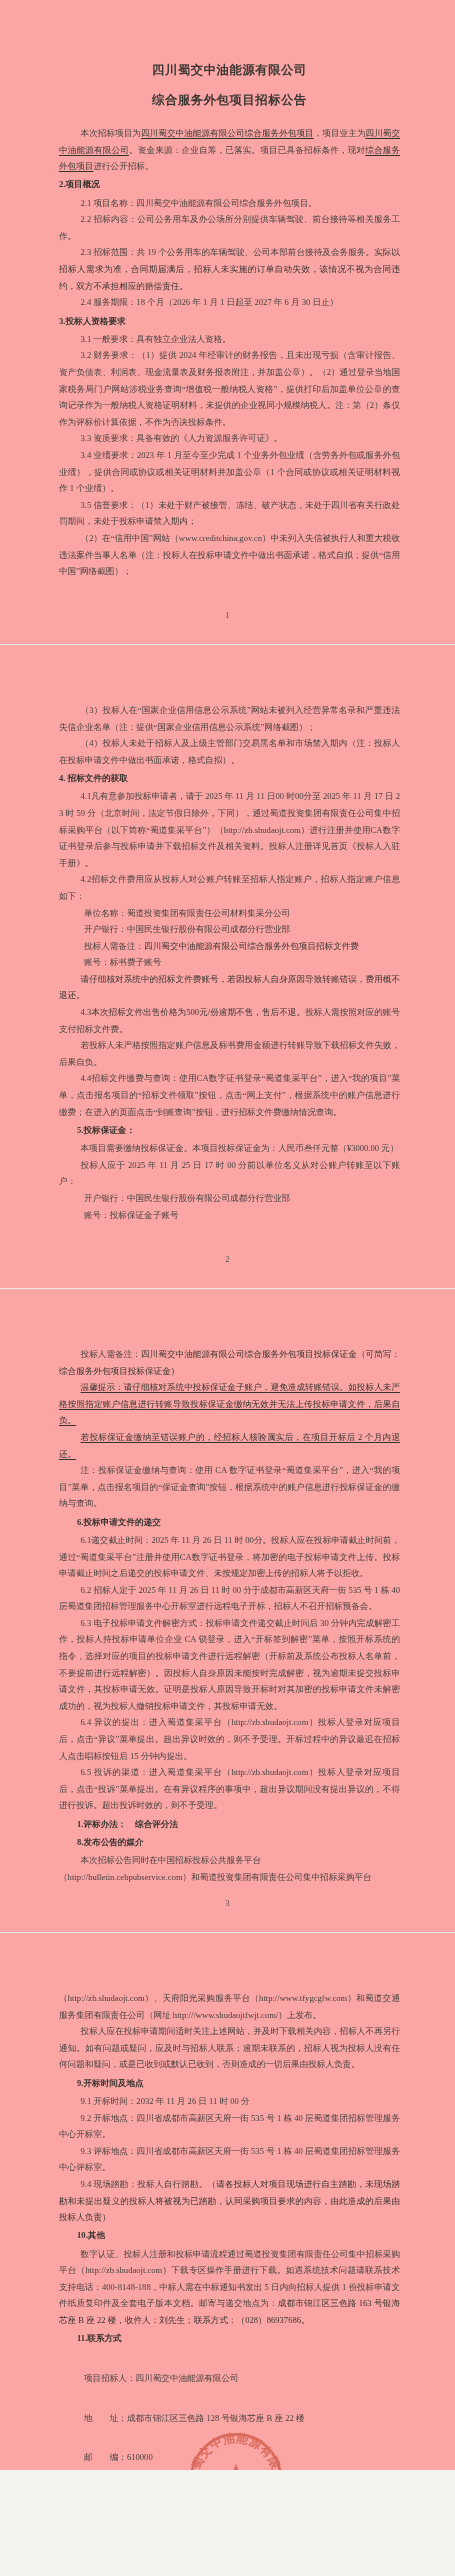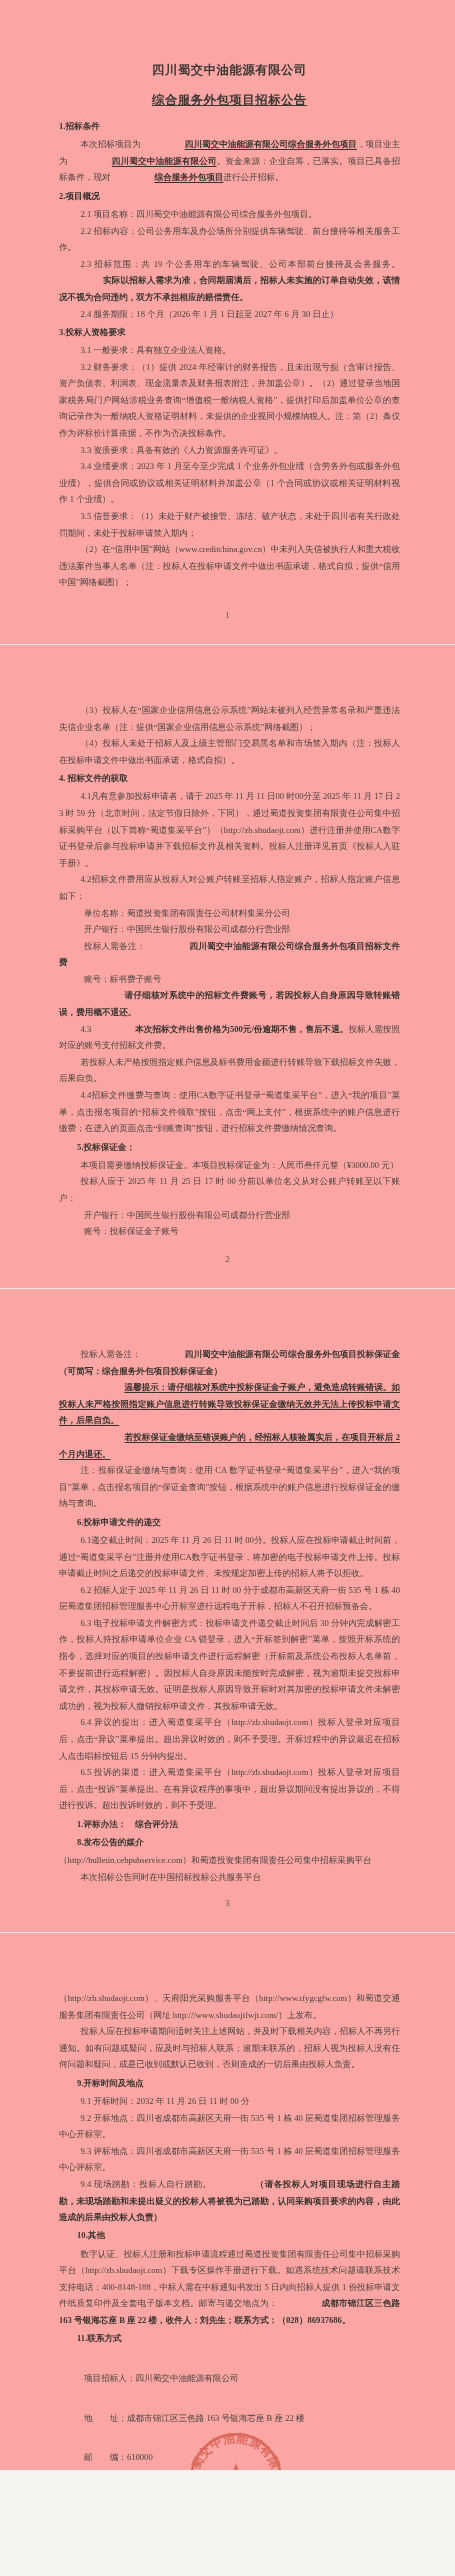--- a/index.html
+++ b/index.html
@@ -4,47 +4,46 @@
 <style>
   html,body{margin:0;padding:0;background:#f4f3f0;}
   .doc{width:455px;height:2470px;position:relative;background:#fca5a5;
        font-family:"Liberation Serif","DejaVu Serif",serif;color:#45423e;overflow:hidden;}
   .page{position:relative;height:644px;box-sizing:border-box;
         padding:57px 55px 0 59px;overflow:hidden;}
   .page + .page{border-top:0.6px solid #eceae6;}
   .title{text-align:center;font-weight:bold;font-size:12.3px;color:#3a3733;
          margin:0;line-height:1.1;letter-spacing:0.6px;}
   #title-line-1{margin-top:6.9px;}
-  #title-line-2{margin-top:17px;margin-bottom:10px;text-decoration:underline;}
+  #title-line-2{margin-top:17px;margin-bottom:17px;}
   .content p{margin:0;font-size:8.6px;line-height:16.6px;text-align:justify;
              text-indent:2.5em;word-break:break-all;}
   .content p.h,.content p.h2{font-weight:bold;color:#38352f;text-indent:0;margin:1.7px 0;}
   .content p.h2{text-indent:2.1em;}
   .content p.ni{text-indent:0;}
   .content p.kv{text-indent:2.9em;}
   .content p.kv-wide{text-indent:2.9em;margin-top:23px;}
   .content p.sign{text-indent:0;margin-left:115px;margin-top:2px;position:relative;z-index:2;}
   .content p.date{text-indent:0;margin-left:130px;margin-top:4.6px;position:relative;z-index:2;}
-  .bold{font-weight:bold;color:#38352f;padding-left:44px;}
+  .bold{font-weight:normal;color:#38352f;}
   .underline{text-decoration:underline;text-underline-offset:2.3px;text-decoration-thickness:0.6px;}
   .page-number{position:absolute;bottom:24px;left:0;right:0;text-align:center;
                font-size:8.6px;color:#56534e;}
   .seal{position:absolute;left:188px;top:498px;width:96px;height:96px;
         opacity:0.83;z-index:1;pointer-events:none;}
 </style>
 </head>
 <body>
 
 <div class="doc">
 
   <section class="page">
     <h1 class="title" id="title-line-1">四川蜀交中油能源有限公司</h1>
     <h1 class="title" id="title-line-2">综合服务外包项目招标公告</h1>
     <div class="content">
-        <p class="h"><span>1.招标条件</span></p>
         <p class="body"><span>本次招标项目为</span><span class="bold underline">四川蜀交中油能源有限公司综合服务外包项目</span><span>，项目业主为</span><span class="bold underline">四川蜀交中油能源有限公司</span><span>。资金来源：企业自筹，已落实。项目已具备招标条件，现对</span><span class="bold underline">综合服务外包项目</span><span>进行公开招标。</span></p>
         <p class="h"><span>2.项目概况</span></p>
         <p class="body"><span>2.1 项目名称：四川蜀交中油能源有限公司综合服务外包项目。</span></p>
         <p class="body"><span>2.2 招标内容：公司公务用车及办公场所分别提供车辆驾驶、前台接待等相关服务工作。</span></p>
         <p class="body"><span>2.3 招标范围：共 19 个公务用车的车辆驾驶、公司本部前台接待及会务服务。</span><span class="bold">实际以招标人需求为准，合同期届满后，招标人未实施的订单自动失效，该情况不视为合同违约，双方不承担相应的赔偿责任。</span></p>
         <p class="body"><span>2.4 服务期限：18 个月（2026 年 1 月 1 日起至 2027 年 6 月 30 日止）</span></p>
         <p class="h"><span>3.投标人资格要求</span></p>
         <p class="body"><span>3.1 一般要求：具有独立企业法人资格。</span></p>
         <p class="body"><span>3.2 财务要求：（1）提供 2024 年经审计的财务报告，且未出现亏损（含审计报告、资产负债表、利润表、现金流量表及财务报表附注，并加盖公章）。（2）通过登录当地国家税务局门户网站涉税业务查询“增值税一般纳税人资格”，提供打印后加盖单位公章的查询记录作为一般纳税人资格证明材料，未提供的企业视同小规模纳税人。注：第（2）条仅作为评标价计算依据，不作为否决投标条件。</span></p>
         <p class="body"><span>3.3 资质要求：具备有效的《人力资源服务许可证》。</span></p>
@@ -86,40 +85,40 @@
         <p class="body"><span class="bold underline">若投标保证金缴纳至错误账户的，经招标人核验属实后，在项目开标后 2 个月内退还。</span></p>
         <p class="body"><span>注：投标保证金缴纳与查询：使用 CA 数字证书登录“蜀道集采平台”，进入“我的项目”菜单，点击报名项目的“保证金查询”按钮，根据系统中的账户信息进行投标保证金的缴纳与查询。</span></p>
         <p class="h2"><span>6.投标申请文件的递交</span></p>
         <p class="body"><span>6.1递交截止时间：2025 年 11 月 26 日 11 时 00分。投标人应在投标申请截止时间前，通过“蜀道集采平台”注册并使用CA数字证书登录，将加密的电子投标申请文件上传。投标申请截止时间之后递交的投标申请文件、未按规定加密上传的招标人将予以拒收。</span></p>
         <p class="body"><span>6.2 招标人定于 2025 年 11 月 26 日 11 时 00 分于成都市高新区天府一街 535 号 1 栋 40 层蜀道集团招标管理服务中心开标室进行远程电子开标，招标人不召开招标预备会。</span></p>
         <p class="body"><span>6.3 电子投标申请文件解密方式：投标申请文件递交截止时间后 30 分钟内完成解密工作，投标人持投标申请单位企业 CA 锁登录，进入“开标签到解密”菜单，按照开标系统的指令，选择对应的项目的投标申请文件进行远程解密（开标前及系统公布投标人名单前，不要提前进行远程解密）。因投标人自身原因未能按时完成解密，视为逾期未提交投标申请文件，其投标申请无效。证明是投标人原因导致开标时对其加密的投标申请文件未解密成功的，视为投标人撤销投标申请文件，其投标申请无效。</span></p>
         <p class="body"><span>6.4 异议的提出：进入蜀道集采平台（http://zb.shudaojt.com）投标人登录对应项目后，点击“异议”菜单提出。超出异议时效的，则不予受理。开标过程中的异议最迟在招标人点击唱标按钮后 15 分钟内提出。</span></p>
         <p class="body"><span>6.5 投诉的渠道：进入蜀道集采平台（http://zb.shudaojt.com）投标人登录对应项目后，点击“投诉”菜单提出。在有异议程序的事项中，超出异议期间没有提出异议的，不得进行投诉。超出投诉时效的，则不予受理。</span></p>
         <p class="h2"><span>1.评标办法：　综合评分法</span></p>
         <p class="h2"><span>8.发布公告的媒介</span></p>
+        <p class="body"><span>本次招标公告同时在中国招标投标公共服务平台</span></p>
         <p class="body ni"><span>（http://bulletin.cebpubservice.com）和蜀道投资集团有限责任公司集中招标采购平台</span></p>
-        <p class="body"><span>本次招标公告同时在中国招标投标公共服务平台</span></p>
       </div>
     <div class="page-number">3</div>
   </section>
 
   <section class="page">
     <div class="content">
         <p class="body ni"><span>（http://zb.shudaojt.com）、天府阳光采购服务平台（http://www.tfygcgfw.com）和蜀道交通服务集团有限责任公司（网址 http:///www.shudaojtfwjt.com/）上发布。</span></p>
         <p class="body"><span>投标人应在投标申请期间适时关注上述网站，并及时下载相关内容，招标人不再另行通知。如有问题或疑问，应及时与招标人联系；逾期未联系的，招标人视为投标人没有任何问题和疑问，或是已收到或默认已收到，否则造成的一切后果由投标人负责。</span></p>
         <p class="h2"><span>9.开标时间及地点</span></p>
         <p class="body"><span>9.1 开标时间：2032 年 11 月 26 日 11 时 00 分</span></p>
         <p class="body"><span>9.2 开标地点：四川省成都市高新区天府一街 535 号 1 栋 40 层蜀道集团招标管理服务中心开标室。</span></p>
         <p class="body"><span>9.3 评标地点：四川省成都市高新区天府一街 535 号 1 栋 40 层蜀道集团招标管理服务中心评标室。</span></p>
         <p class="body"><span>9.4 现场踏勘：投标人自行踏勘。</span><span class="bold">（请各投标人对项目现场进行自主踏勘，未现场踏勘和未提出疑义的投标人将被视为已踏勘，认同采购项目要求的内容，由此造成的后果由投标人负责）</span></p>
         <p class="h2"><span>10.其他</span></p>
         <p class="body"><span>数字认证、投标人注册和投标申请流程通过蜀道投资集团有限责任公司集中招标采购平台（http://zb.shudaojt.com）下载专区操作手册进行下载。如遇系统技术问题请联系技术支持电话：400-8148-188，中标人需在中标通知书发出 5 日内向招标人提供 1 份投标申请文件纸质复印件及全套电子版本文档。邮寄与递交地点为：</span><span class="bold">成都市锦江区三色路 163 号银海芯座 B 座 22 楼，收件人：刘先生；联系方式：（028）86937686。</span></p>
         <p class="h2"><span>11.联系方式</span></p>
         <p class="kv-wide"><span>项目招标人：四川蜀交中油能源有限公司</span></p>
-        <p class="kv-wide"><span>地　　址：成都市锦江区三色路 163 号银海芯座 B 座 22 楼</span></p>
+        <p class="kv-wide"><span>地　　址：成都市锦江区三色路 128 号银海芯座 B 座 22 楼</span></p>
         <p class="kv-wide"><span>邮　　编：610000</span></p>
         <p class="kv-wide"><span>联 系 人：刘先生 刘女士</span></p>
         <p class="kv-wide"><span>座　　机：（028）86937686</span></p>
         <p class="sign"><span>招标人：</span><span class="underline">四川蜀交中油能源有限公司</span></p>
         <p class="date"><span class="underline">　　2026　</span><span> 年</span><span class="underline">　　11　　</span><span> 月</span></p>
       </div>
 
     <svg class="seal" viewBox="0 0 170 170">
       <circle cx="85" cy="85" r="79" fill="none" stroke="#d4604e" stroke-width="5"></circle>
       <defs>

